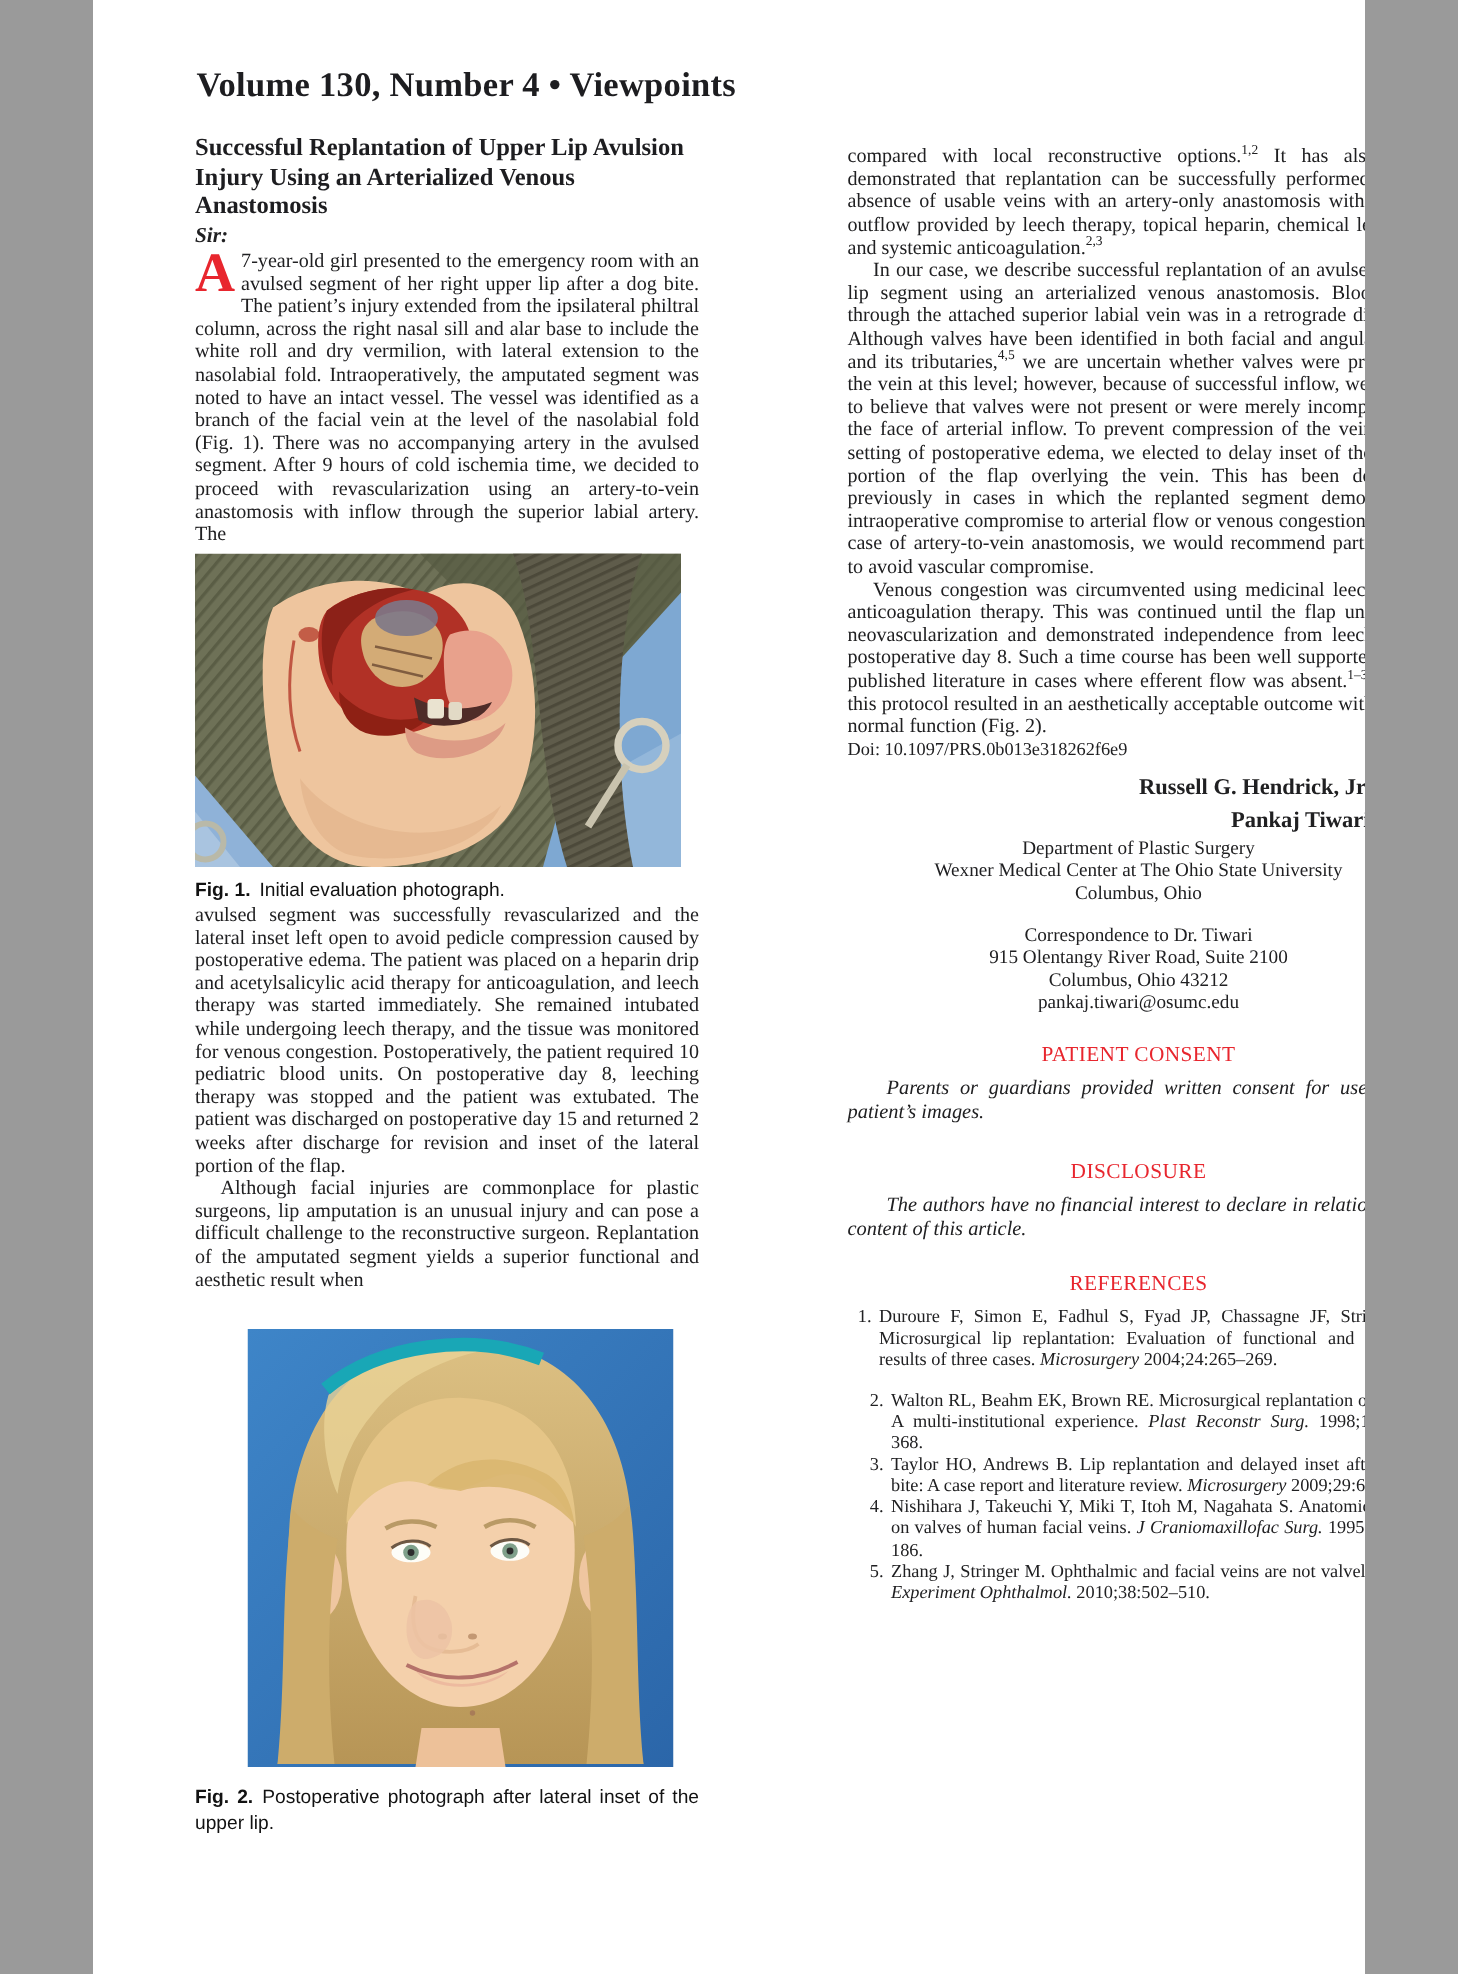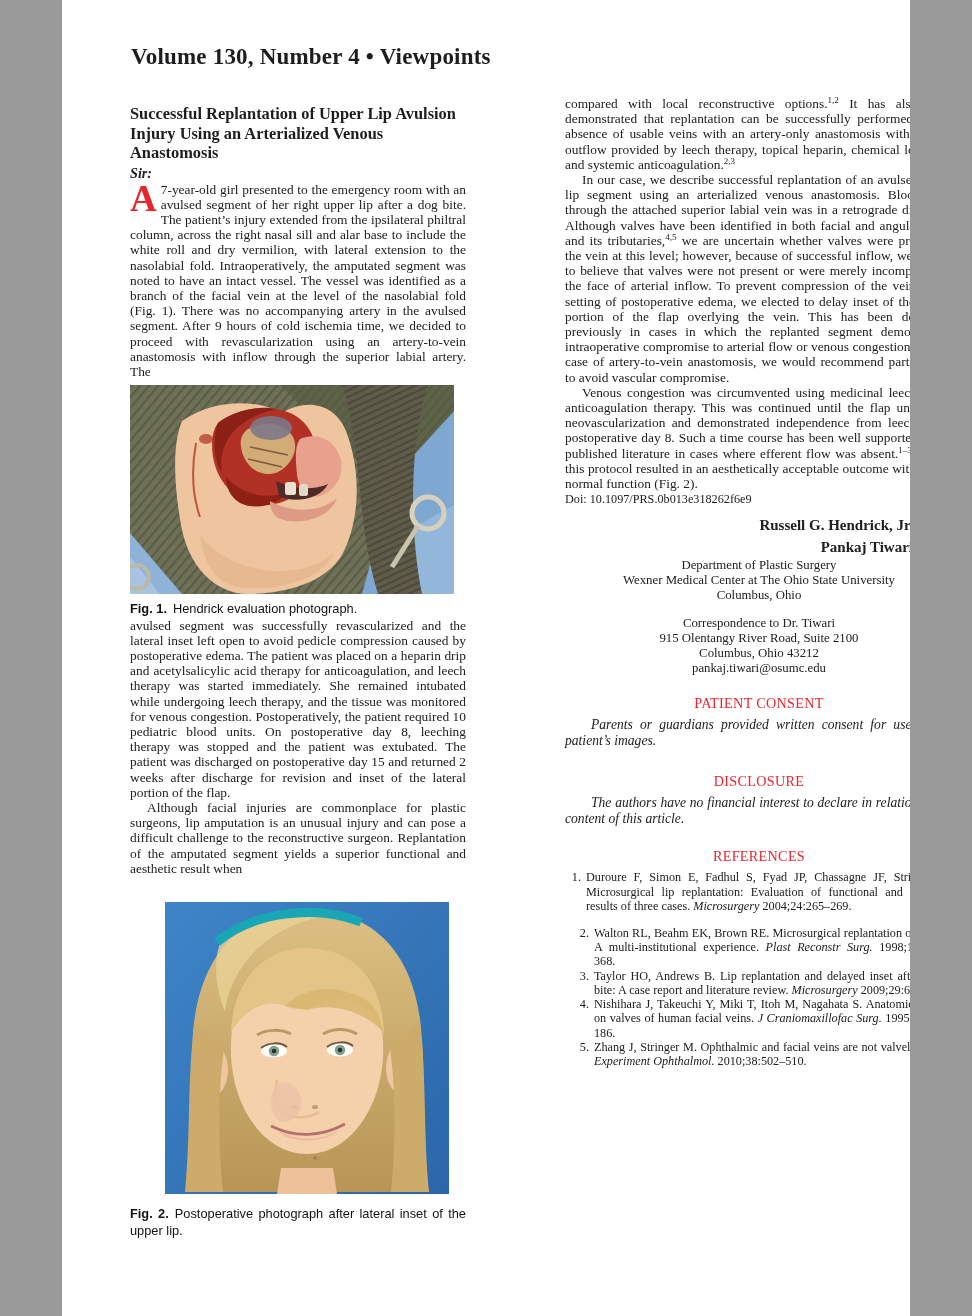--- a/index.html
+++ b/index.html
@@ -6,21 +6,21 @@
   .page{position:relative;width:848px;height:1316px;margin:0 auto;background:#ffffff;
         font-family:"Liberation Serif","DejaVu Serif",serif;color:#202022;overflow:hidden;}
   .corner-mark{position:absolute;left:903px;top:16px;width:69px;height:39px;background:#f4252e;}
   .journal-header{position:absolute;left:69px;top:44px;font-size:23px;font-weight:bold;
         letter-spacing:.2px;color:#1d1d20;}
   .folio{position:absolute;left:858px;top:1250px;font-size:21px;font-weight:bold;color:#7f1d1d;}
 
   .col-left{position:absolute;left:68px;top:88px;width:336px;}
   .col-right{position:absolute;left:503px;top:96px;width:388px;}
 
-  .article-title{font-size:16.4px;font-weight:bold;line-height:19.5px;margin:16px 0 2px 0;color:#1d1d20;}
+  .article-title{font-size:16.4px;font-weight:bold;line-height:19.5px;margin:0 0 2px 0;color:#1d1d20;}
   .salutation{font-size:14.2px;font-weight:bold;font-style:italic;line-height:16px;margin:0 0 1px 0;}
   p.body{font-size:13.4px;line-height:15.2px;text-align:justify;margin:0;}
   p.indent{text-indent:17px;}
   .dropcap{float:left;color:#e8262e;font-weight:bold;font-size:37px;line-height:29px;
         padding:2px 4px 0 0;}
   sup{font-size:9px;line-height:0;vertical-align:super;}
 
   .figure{margin:0;}
   .fig1-wrap{margin-top:6px;width:324px;height:209px;}
   .fig2-wrap{margin-top:26px;margin-left:35px;width:284px;height:292px;}
@@ -100,21 +100,21 @@
         <path d="M170,54 C190,46 206,57 211,75 C214,91 205,106 190,111 C178,114 169,104 167,90 C166,76 164,62 170,54 Z" fill="#e8a18c"></path>
         <path d="M146,96 C162,104 182,106 198,99 C191,114 164,119 149,111 Z" fill="#4f2c28"></path>
         <rect x="155" y="97" width="11" height="13" rx="2.5" fill="#eae3d0"></rect>
         <rect x="169" y="99" width="9" height="12" rx="2.5" fill="#e2dac6"></rect>
         <path d="M140,116 C162,129 192,127 207,113 C201,133 168,142 148,133 C142,129 140,122 140,116 Z" fill="#dd9b85"></path>
         <circle cx="298" cy="128" r="16" fill="none" stroke="#d6d0bd" stroke-width="5"></circle>
         <line x1="288" y1="141" x2="262" y2="182" stroke="#c9c3ae" stroke-width="5"></line>
         <circle cx="7" cy="192" r="12" fill="none" stroke="#b9b9a8" stroke-width="4"></circle>
       </svg>
     </figure>
-    <figcaption class="fig-caption"><span class="cap-label">Fig. 1.</span><span>Hendrick evaluation photograph.</span></figcaption>
+    <figcaption class="fig-caption"><span class="cap-label">Fig. 1.</span><span>Initial evaluation photograph.</span></figcaption>
 
     <p class="body after-fig">avulsed segment was successfully revascularized and the lateral inset left open to avoid pedicle compression caused by postoperative edema. The patient was placed on a heparin drip and acetylsalicylic acid therapy for anticoagulation, and leech therapy was started immediately. She remained intubated while undergoing leech therapy, and the tissue was monitored for venous congestion. Postoperatively, the patient required 10 pediatric blood units. On postoperative day 8, leeching therapy was stopped and the patient was extubated. The patient was discharged on postoperative day 15 and returned 2 weeks after discharge for revision and inset of the lateral portion of the flap.</p>
     <p class="body indent para-gap">Although facial injuries are commonplace for plastic surgeons, lip amputation is an unusual injury and can pose a difficult challenge to the reconstructive surgeon. Replantation of the amputated segment yields a superior functional and aesthetic result when</p>
 
     <figure class="figure fig2-wrap">
       <svg viewBox="0 0 284 292" role="img" aria-label="Postoperative portrait of the young patient with blonde hair and a teal headband against a blue background, upper lip healed">
         <defs>
           <linearGradient id="bgblue" x1="0" y1="0" x2="1" y2="1">
             <stop offset="0" stop-color="#3e85c8"></stop>
             <stop offset="1" stop-color="#2b66a9"></stop>

